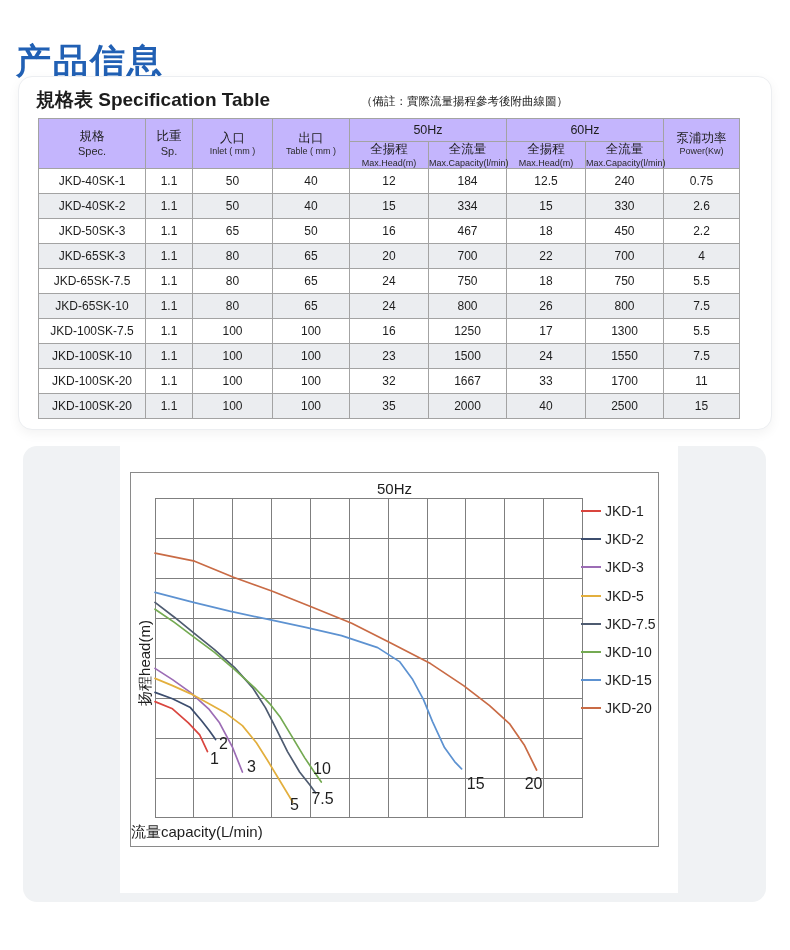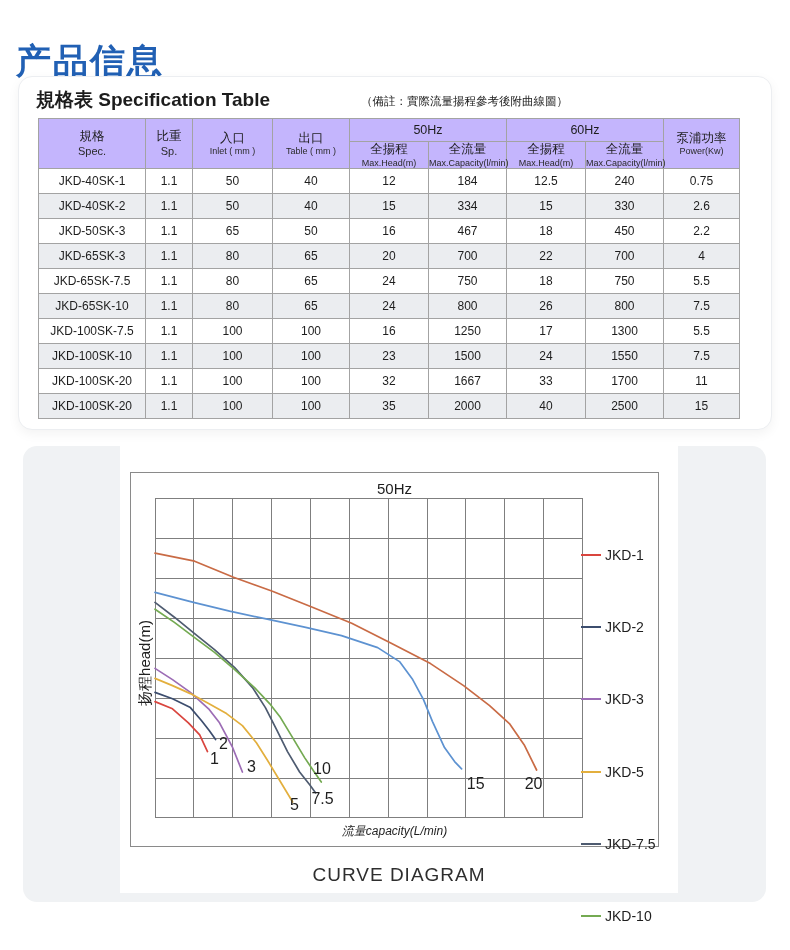--- a/index.html
+++ b/index.html
@@ -52,23 +52,23 @@
   .plot{position:absolute;left:24px;top:25px;width:427.5px;height:320px;}
   .plot svg{position:absolute;left:0;top:0;overflow:visible;}
   .curve-label{
     position:absolute;transform:translate(-50%,-50%);
     font-size:16px;color:#1e1e1e;white-space:nowrap;pointer-events:none;
   }
   .y-label{
     position:absolute;left:14px;top:190px;transform:translate(-50%,-50%) rotate(-90deg);
     font-size:15px;color:#1e1e1e;white-space:nowrap;
   }
-  .x-label{position:absolute;left:0;top:350px;width:100%;text-align:center;font-size:12px;color:#1e1e1e;font-style:italic;}
+  .x-label{position:absolute;left:0;top:350px;width:100%;font-size:15px;color:#1e1e1e;}
   .legend{position:absolute;left:450px;top:24px;}
-  .legend-item{display:flex;align-items:center;height:28.2px;margin-top:44px;}
+  .legend-item{display:flex;align-items:center;height:28.2px;}
   .legend-swatch{display:inline-block;width:20px;height:2px;margin-right:4px;flex:0 0 auto;}
   .legend-text{font-size:14px;color:#1e1e1e;white-space:nowrap;}
   .caption{position:absolute;left:0;top:418px;width:100%;text-align:center;font-size:19px;color:#2e2e2e;letter-spacing:1px;}
 </style>
 </head>
 <body>
 
 <div class="page">
 
   <h1 class="page-title">产品信息</h1>
@@ -327,17 +327,16 @@
               <span class="legend-swatch" style="background: rgb(93, 146, 209);"></span>
               <span class="legend-text">JKD-15</span>
             </div>
             <div class="legend-item">
               <span class="legend-swatch" style="background: rgb(201, 107, 69);"></span>
               <span class="legend-text">JKD-20</span>
             </div>
           </div>
         <div class="x-label">流量capacity(L/min)</div>
       </div>
-      <div class="caption">CURVE DIAGRAM</div>
     </div>
   </section>
 
 </div>
 
 </body></html>

